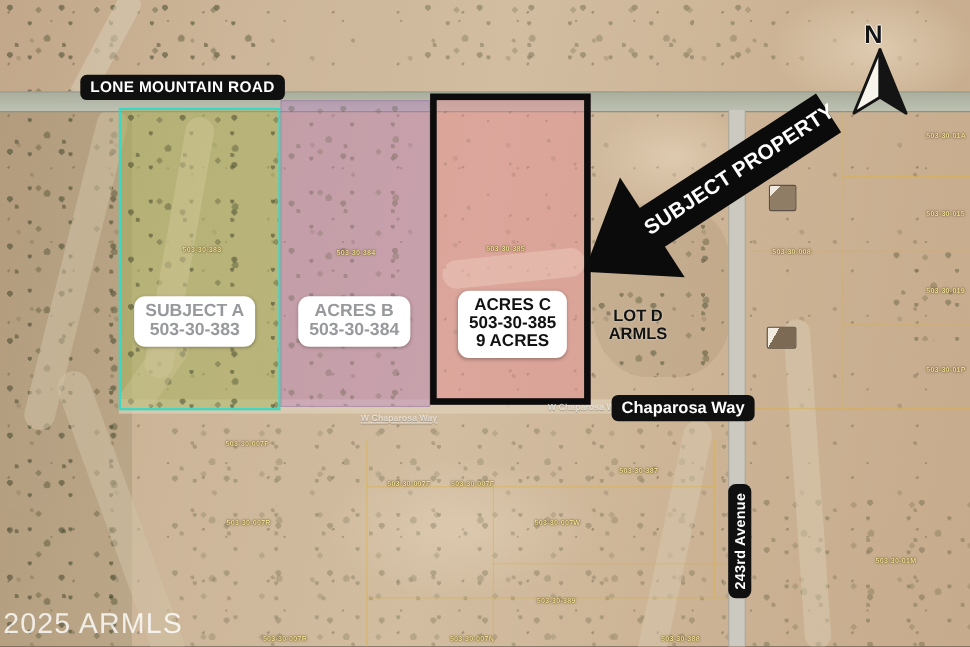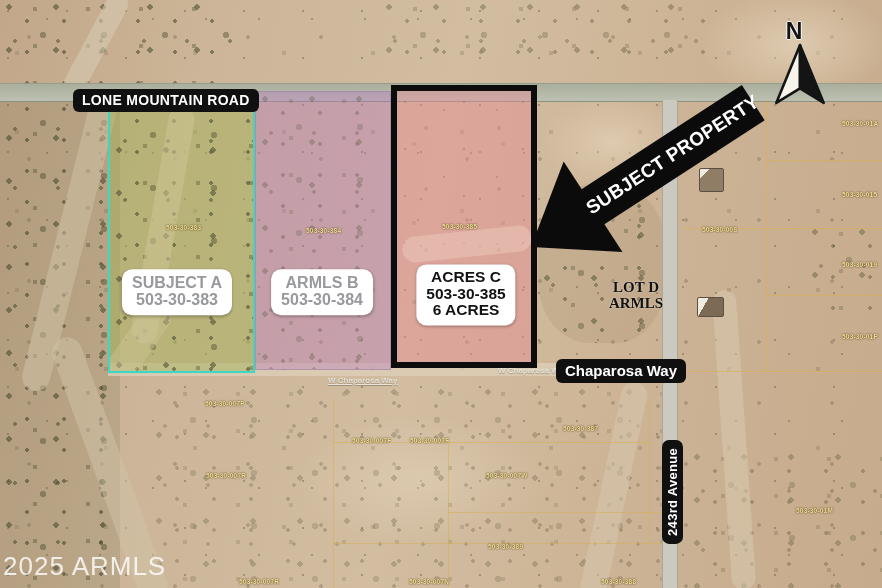--- a/index.html
+++ b/index.html
@@ -150,39 +150,39 @@
   <div class="gis" style="left:206px;top:472px;">503-30-007R</div>
   <div class="gis" style="left:563px;top:425px;">503-30-387</div>
   <div class="gis" style="left:488px;top:543px;">503-30-389</div>
   <div class="gis" style="left:239px;top:578px;">503-30-007R</div>
   <div class="gis" style="left:409px;top:578px;">503-30-007N</div>
   <div class="gis" style="left:601px;top:578px;">503-30-388</div>
 
   <div class="roadfaint" style="left:328px;top:376px;text-decoration:underline;">W Chaparosa Way</div>
   <div class="roadfaint" style="left:498px;top:366px;">W Chaparosa Wa</div>
 
-  <div class="pill" style="left:73px;top:89px;font-size:14px;letter-spacing:.3px;">LONE MOUNTAIN ROAD</div>
+  <div class="pill" style="left:73px;top:68px;font-size:14px;letter-spacing:.3px;">LONE MOUNTAIN ROAD</div>
 
   <div class="cardlabel graytext" style="left:177px;top:292px;">
     <div>SUBJECT A</div>
     <div>503-30-383</div>
   </div>
 
   <div class="cardlabel graytext" style="left:322px;top:292px;">
-    <div>ARMLS B</div>
+    <div>ACRES B</div>
     <div>503-30-384</div>
   </div>
 
   <div class="cardlabel blacktext" style="left:466px;top:295px;">
     <div>ACRES C</div>
     <div>503-30-385</div>
-    <div>6 ACRES</div>
-  </div>
-
-  <div class="plain-label" style="left:636px;top:296px;font-family:Liberation Serif, serif;">
+    <div>9 ACRES</div>
+  </div>
+
+  <div class="plain-label" style="left:580px;top:296px;">
     <div>LOT D</div>
     <div>ARMLS</div>
   </div>
 
   <div class="pill" style="left:556px;top:359px;font-size:15px;text-align:right;">Chaparosa Way</div>
 
   <div class="v-pill">243rd Avenue</div>
 
   <div class="arrow-wrap">
     <div class="arrow-head"></div>

